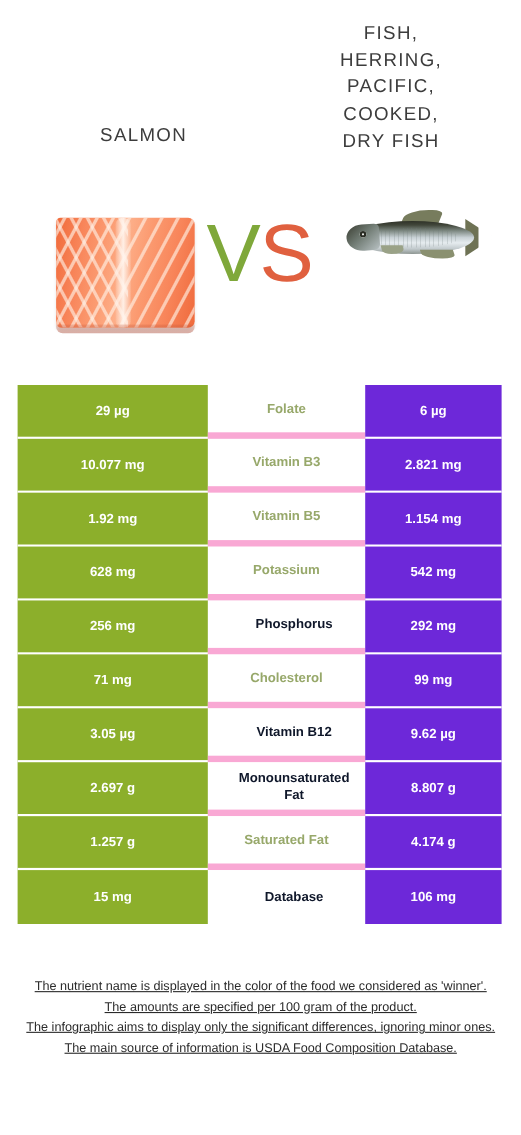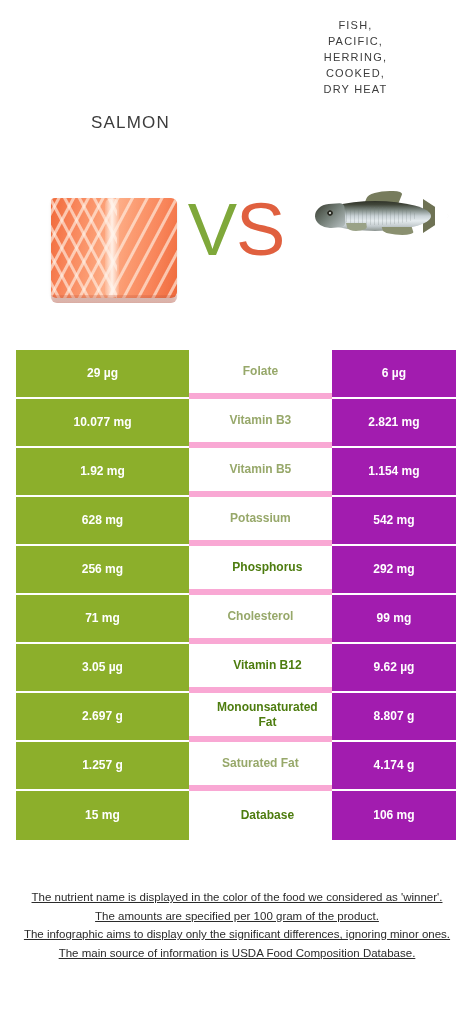--- a/index.html
+++ b/index.html
@@ -37,21 +37,21 @@
     color: #3c3c3c;
     font-weight: 300;
     line-height: 1.32;
   }
   .title-right {
     position: absolute;
     left: 237px;
     top: 18px;
     width: 237px;
     text-align: center;
-    font-size: 11px;
+    font-size: 17px;
     letter-spacing: 1.2px;
     color: #3c3c3c;
     font-weight: 300;
     line-height: 1.45;
   }
   .title-right span { display: block; }
 
   
   .visuals {
     position: absolute;
@@ -255,30 +255,30 @@
     color: #ffffff;
     border-bottom: 2px solid #ffffff;
   }
   .cell.mid {
     width: 146px;
     background: #ffffff;
     border-bottom: 6px solid #f9a8d4;
   }
   .cell.right {
     width: 127px;
-    background: #a21caf;
+    background: #6d28d9;
     color: #ffffff;
     border-bottom: 2px solid #ffffff;
   }
   .row:last-child .cell.left,
   .row:last-child .cell.right { border-bottom: none; text-align: right; }
   .row:last-child .cell.mid { border-bottom: none; }
 
   .mid.win-left  { color: #97A86A; }
-  .mid.win-right { color: #4d7c0f; padding-left: 20px; }
+  .mid.win-right { color: #0f172a; padding-left: 20px; }
 
   
   .footer {
     position: absolute;
     left: 0;
     top: 888px;
     width: 474px;
     padding: 0 18px;
     text-align: center;
     font-size: 11.5px;
@@ -289,24 +289,24 @@
 </style>
 </head>
 <body>
 
 <div class="page">
 
   <div class="titles">
     <div class="title-left">SALMON</div>
     <div class="title-right">
       <span>FISH,</span>
+      <span>HERRING,</span>
       <span>PACIFIC,</span>
-      <span>HERRING,</span>
       <span>COOKED,</span>
-      <span>DRY HEAT</span>
+      <span>DRY FISH</span>
     </div>
   </div>
 
   <div class="visuals">
 
     <div class="salmon-wrap">
       <div class="salmon-body"></div>
       <div class="salmon-seam"></div>
       <div class="salmon-edge"></div>
     </div>

